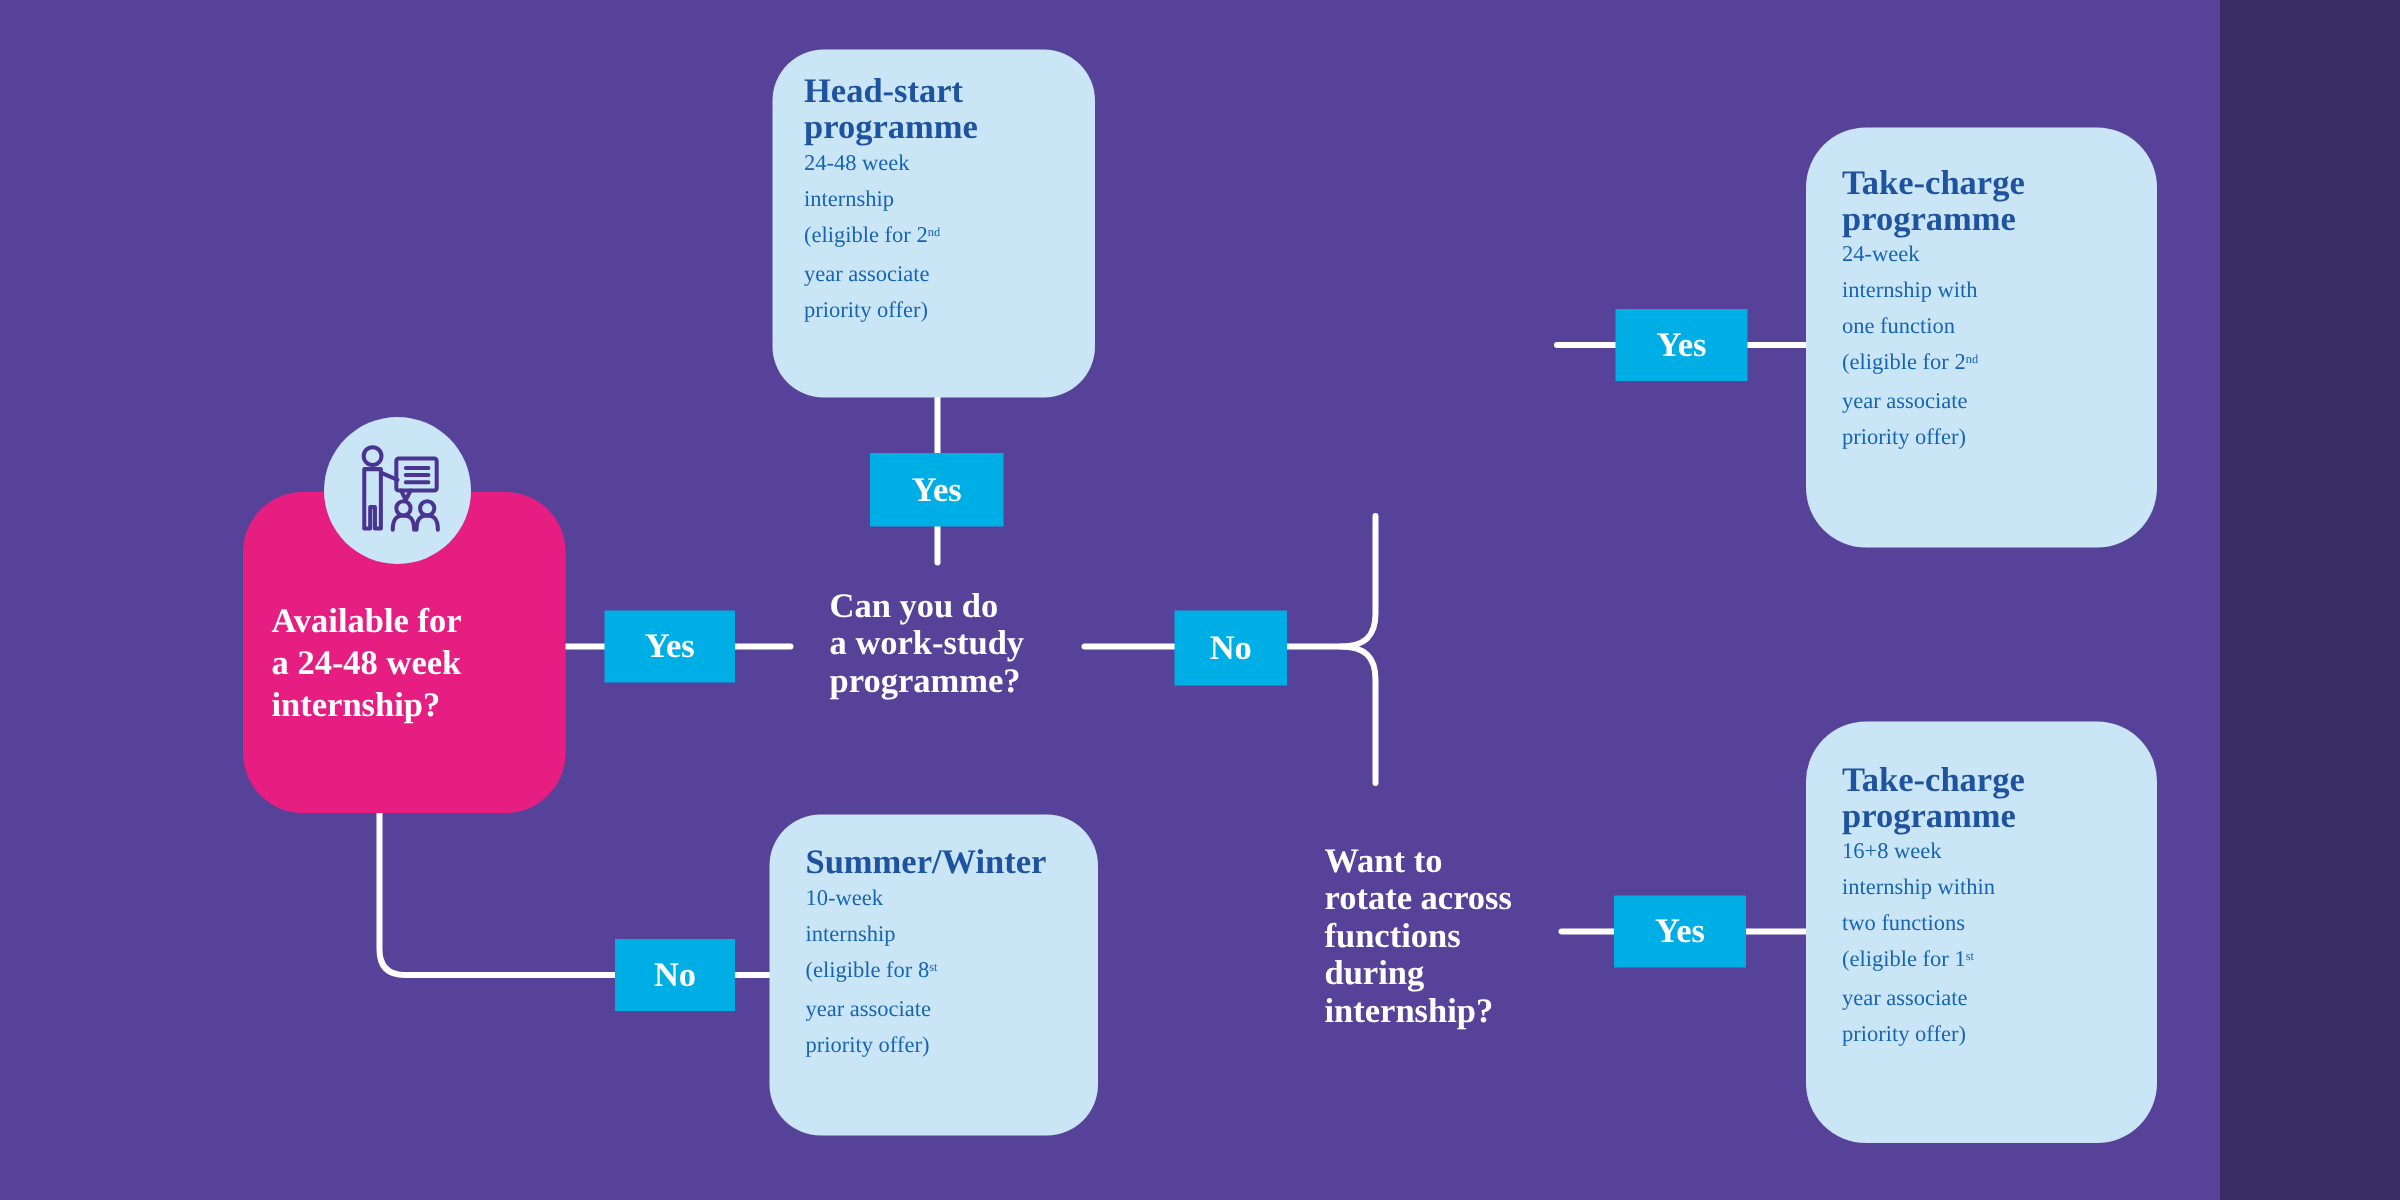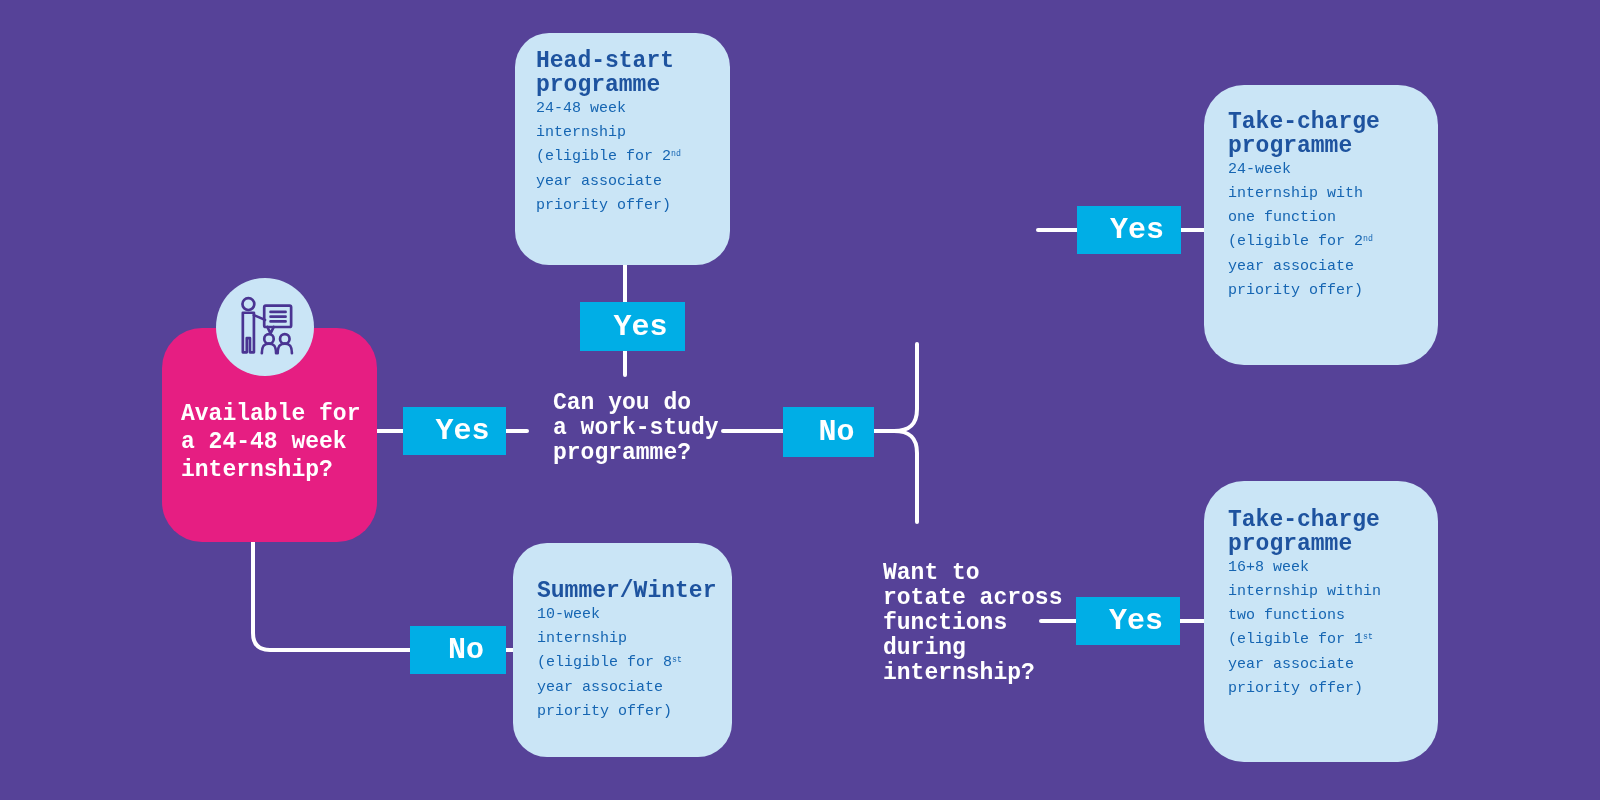--- a/index.html
+++ b/index.html
@@ -1,40 +1,40 @@
 <!DOCTYPE html>
 <html style="--background: #564298; --card-bg: #cae5f6; --pink: #e61e82; --cyan: #00aee6; --card-title: #1e539f; --card-body: #1565b2; --connector: #ffffff; --icon-stroke: #4a3492;"><head>
 <meta charset="utf-8">
 <style>
   html,body{margin:0;padding:0;background:#3a2c66;}
   .canvas{
-    position:relative;width:1600px;height:800px;overflow:hidden;
+    position:relative;width:1480px;height:800px;overflow:hidden;
     background:var(--background,#564298);
-    font-family:Liberation Mono, monospace;
+    font-family:Liberation Serif, serif;
   }
   .connector-svg{position:absolute;left:0;top:0;width:1600px;height:800px;}
   .connector-svg path{stroke:var(--connector,#ffffff);stroke-width:4;fill:none;stroke-linecap:round;}
 
   .prog-card{
     position:absolute;background:var(--card-bg,#cae5f6);
     box-sizing:border-box;
   }
   .prog-card .card-title{
     font-weight:bold;color:var(--card-title,#1e559f);
     font-size:23px;line-height:24px;white-space:pre-line;
   }
   .prog-card .card-body{
     color:var(--card-body,#1565b2);
     font-size:15px;line-height:24px;white-space:pre-line;
   }
   .card-body sup{font-size:0.55em;vertical-align:baseline;position:relative;top:-0.5em;}
 
   #card-head-start{left:515px;top:33px;width:215px;height:232px;border-radius:34px;padding:16px 14px 0 21px;}
   #card-take-charge-top{left:1204px;top:85px;width:234px;height:280px;border-radius:40px;padding:25px 14px 0 24px;}
-  #card-summer-winter{left:513px;top:543px;width:219px;height:214px;border-radius:34px;padding:36px 14px 0 24px;}
+  #card-summer-winter{left:513px;top:543px;width:219px;height:214px;border-radius:34px;padding:20px 14px 0 24px;}
   #card-take-charge-bottom{left:1204px;top:481px;width:234px;height:281px;border-radius:40px;padding:27px 14px 0 24px;}
 
   .root-card{
     position:absolute;left:162px;top:328px;width:215px;height:214px;
     background:var(--pink,#e61e82);border-radius:40px;
     display:flex;align-items:center;box-sizing:border-box;padding:14px 12px 0 19px;
   }
   .root-card .root-question-text{
     color:#ffffff;font-weight:bold;font-size:23px;line-height:28px;white-space:pre-line;
   }
@@ -42,22 +42,22 @@
   .icon-circle{
     position:absolute;left:216px;top:278px;width:98px;height:98px;border-radius:50%;
     background:var(--card-bg,#cae5f6);
     display:flex;align-items:center;justify-content:center;
   }
   .icon-circle svg{width:76px;height:76px;}
   .icon-circle svg *{stroke:var(--icon-stroke,#4a3492);fill:none;stroke-width:3.4;stroke-linejoin:round;stroke-linecap:round;}
 
   .decision{
     position:absolute;background:var(--cyan,#00aee6);
-    color:#ffffff;font-weight:bold;font-size:30px;
-    display:flex;align-items:center;justify-content:center;padding-left:16px;
+    color:#ffffff;font-weight:bold;font-size:23px;
+    display:flex;align-items:center;justify-content:center;
   }
   #btn-root-yes{left:403px;top:407px;width:87px;height:48px;}
   #btn-ws-yes{left:580px;top:302px;width:89px;height:49px;}
   #btn-ws-no{left:783px;top:407px;width:75px;height:50px;}
   #btn-acc-yes{left:1077px;top:206px;width:88px;height:48px;}
   #btn-root-no{left:410px;top:626px;width:80px;height:48px;}
   #btn-rot-yes{left:1076px;top:597px;width:88px;height:48px;}
 
   .question{
     position:absolute;color:#ffffff;font-weight:bold;

